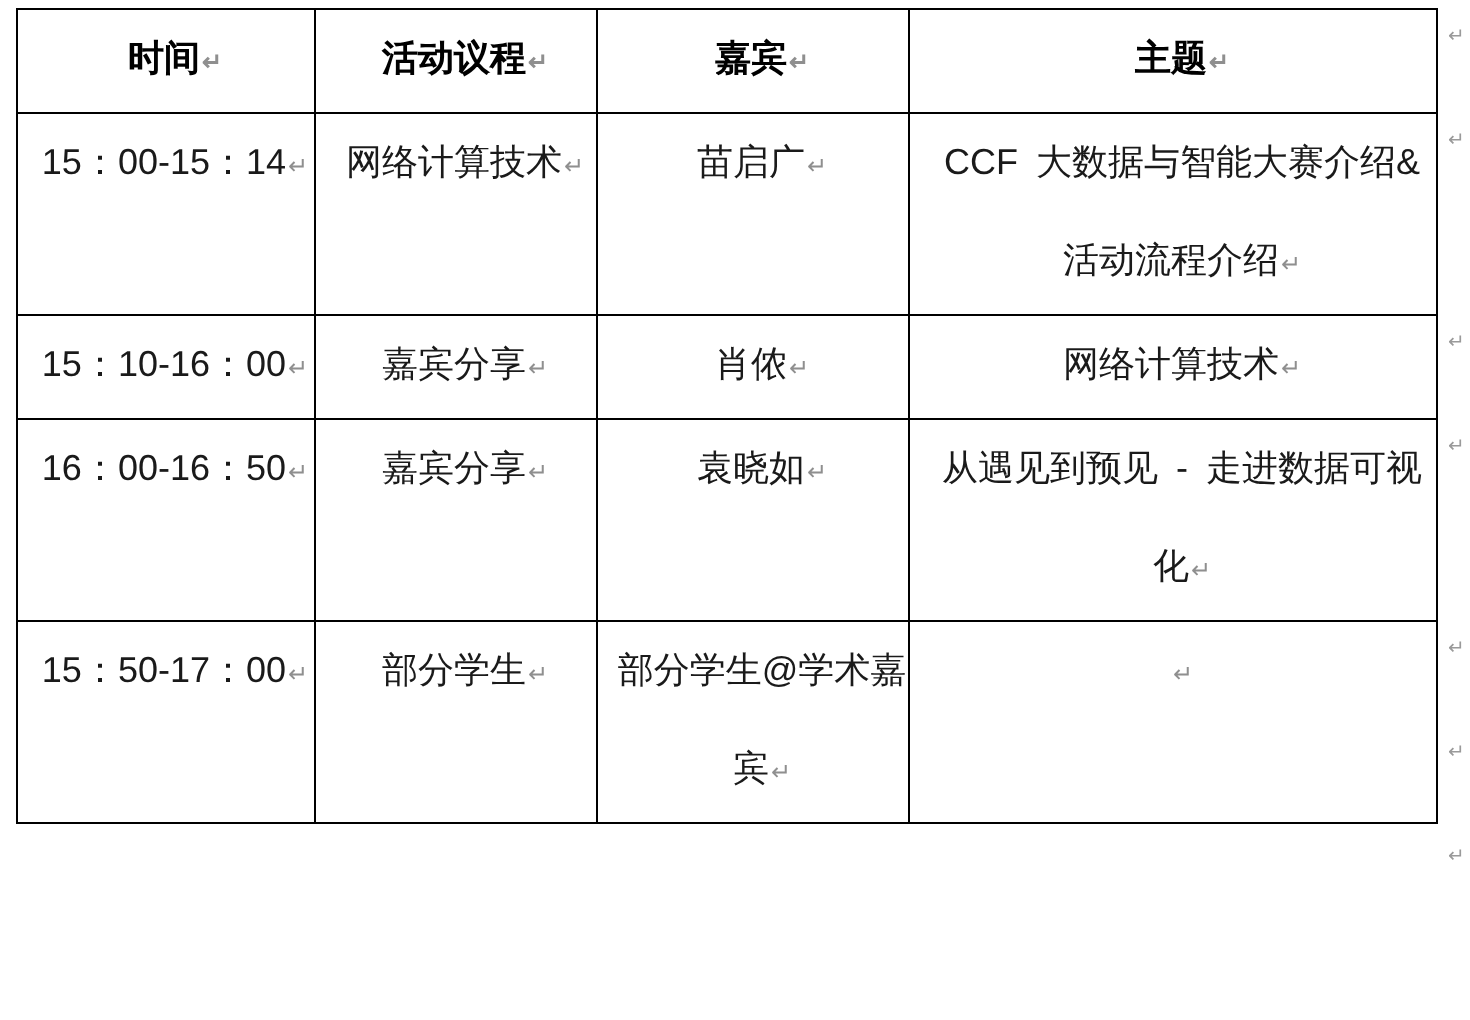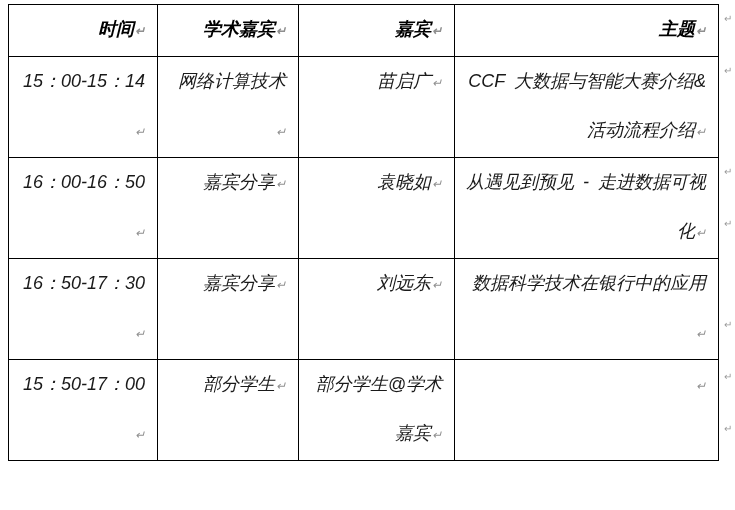--- a/index.html
+++ b/index.html
@@ -19,29 +19,28 @@
     position: absolute;
     left: 8px;
     top: 4px;
     width: 710px;
     border-collapse: collapse;
     table-layout: fixed;
   }
   th, td {
     border: 1.5px solid #000000;
     vertical-align: top;
-    text-align: right;
-    padding: 0 12px 0 9px;
+    text-align: center;
+    padding: 0 0 0 9px;
     font-size: 18px;
     line-height: 49px;
     color: #1a1a1a;
     word-break: break-all;
     word-spacing: 4px;
     overflow: hidden;
-    font-style: italic;
   }
   th {
     font-weight: bold;
     color: #000000;
   }
   .mark {
     font-size: 12px;
     color: #8f8f8f;
     margin-left: 1px;
     word-spacing: 0;
@@ -60,47 +59,47 @@
   <table class="schedule">
     <colgroup>
       <col style="width:149px">
       <col style="width:141px">
       <col style="width:156px">
       <col style="width:264px">
     </colgroup>
     <thead>
       <tr>
         <th><span>时间</span><span class="mark">↵</span></th>
-        <th><span>学术嘉宾</span><span class="mark">↵</span></th>
+        <th><span>活动议程</span><span class="mark">↵</span></th>
         <th><span>嘉宾</span><span class="mark">↵</span></th>
         <th><span>主题</span><span class="mark">↵</span></th>
       </tr>
     </thead>
     <tbody>
   <tr>
     <td><span>15：00-15：14</span><span class="mark">↵</span></td>
     <td><span>网络计算技术</span><span class="mark">↵</span></td>
     <td><span>苗启广</span><span class="mark">↵</span></td>
     <td><span>CCF 大数据与智能大赛介绍&amp;活动流程介绍</span><span class="mark">↵</span></td>
   </tr>
 
+  <tr>
+    <td><span>15：10-16：00</span><span class="mark">↵</span></td>
+    <td><span>嘉宾分享</span><span class="mark">↵</span></td>
+    <td><span>肖侬</span><span class="mark">↵</span></td>
+    <td><span>网络计算技术</span><span class="mark">↵</span></td>
+  </tr>
 
   <tr>
     <td><span>16：00-16：50</span><span class="mark">↵</span></td>
     <td><span>嘉宾分享</span><span class="mark">↵</span></td>
     <td><span>袁晓如</span><span class="mark">↵</span></td>
     <td><span>从遇见到预见 - 走进数据可视化</span><span class="mark">↵</span></td>
   </tr>
 
-  <tr>
-    <td><span>16：50-17：30</span><span class="mark">↵</span></td>
-    <td><span>嘉宾分享</span><span class="mark">↵</span></td>
-    <td><span>刘远东</span><span class="mark">↵</span></td>
-    <td><span>数据科学技术在银行中的应用</span><span class="mark">↵</span></td>
-  </tr>
 
 
   <tr>
     <td><span>15：50-17：00</span><span class="mark">↵</span></td>
     <td><span>部分学生</span><span class="mark">↵</span></td>
     <td><span>部分学生@学术嘉宾</span><span class="mark">↵</span></td>
     <td><span></span><span class="mark">↵</span></td>
   </tr>
 </tbody>
   </table>

